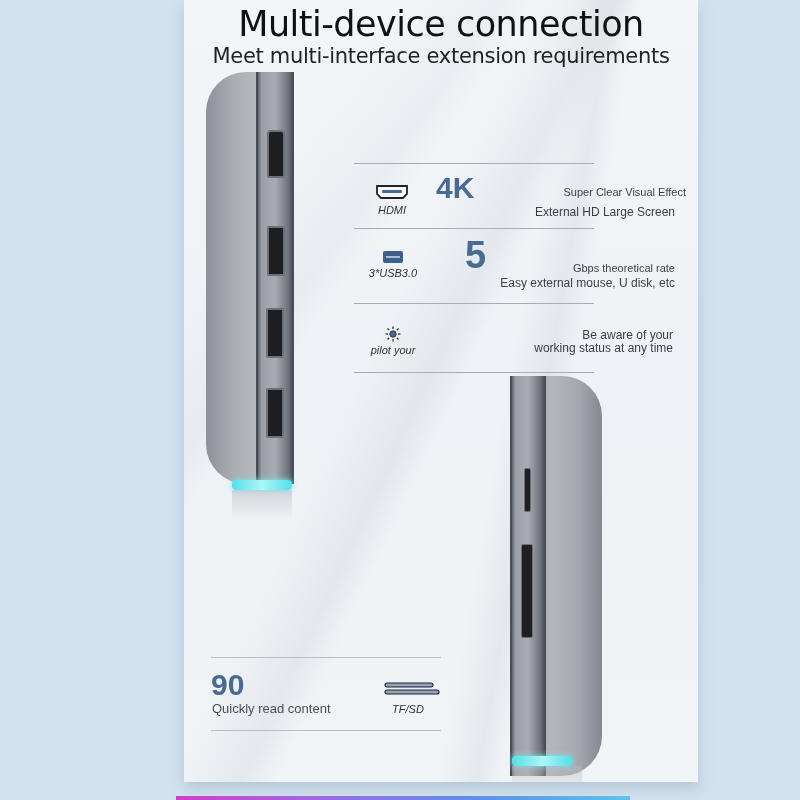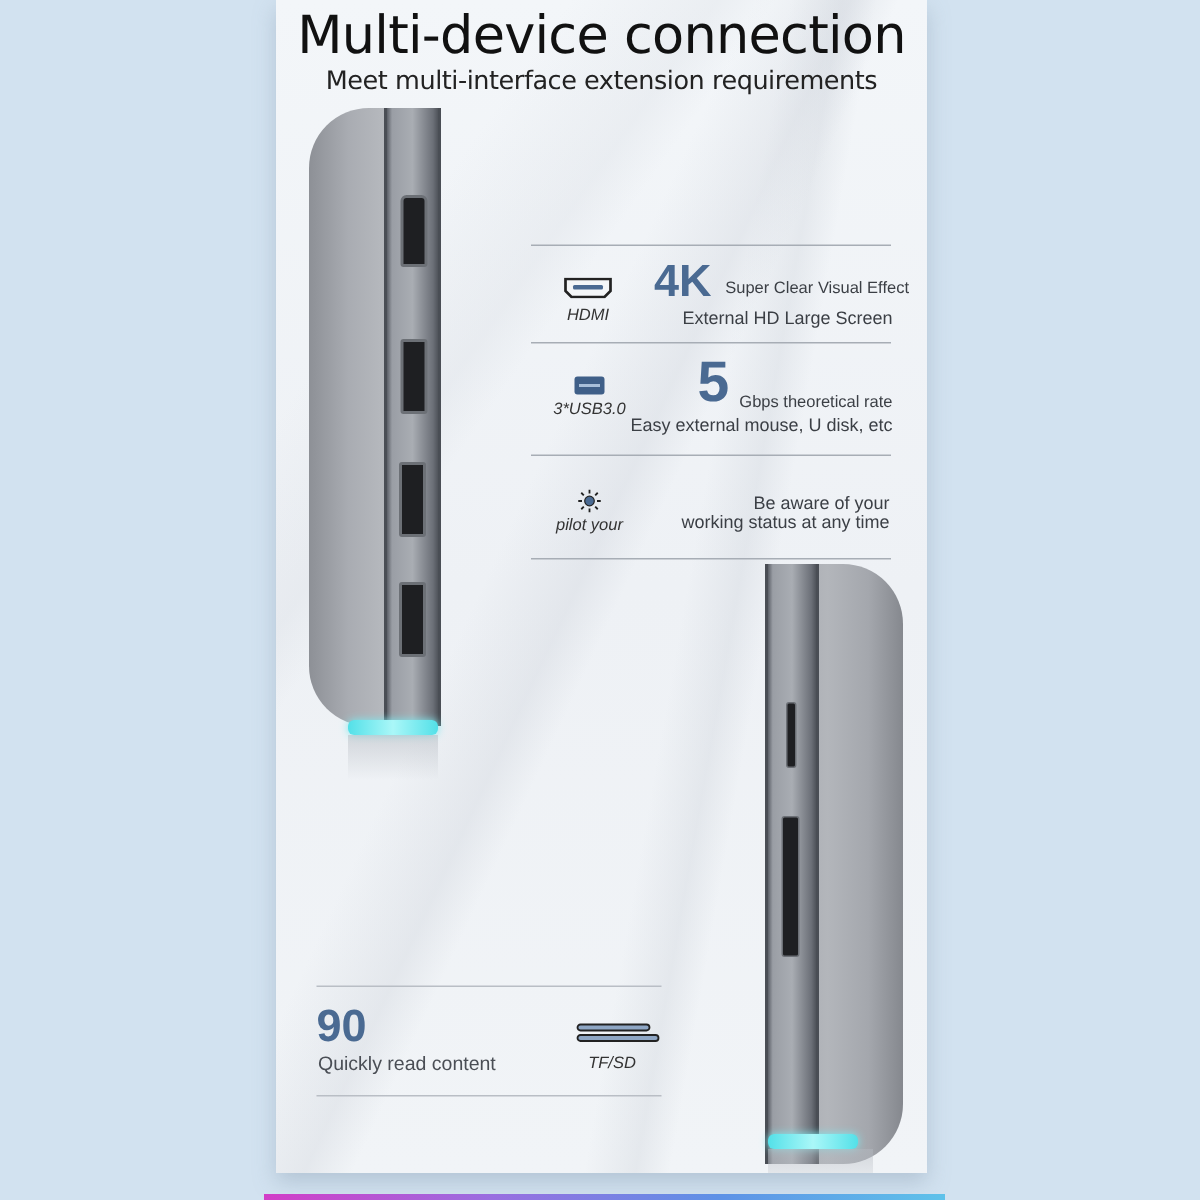--- a/index.html
+++ b/index.html
@@ -5,40 +5,40 @@
   * { box-sizing: border-box; margin: 0; padding: 0; }
   html, body { width: 800px; height: 800px; overflow: hidden; }
   body {
     background: #d2e2f0;
     position: relative;
     font-family: "Liberation Sans", "DejaVu Sans", sans-serif;
   }
   .panel {
     position: absolute;
     left: 184px; top: 0;
-    width: 434px; height: 782px;
+    width: 514px; height: 782px;
     background:
       linear-gradient(115deg, rgba(255,255,255,0) 40%, rgba(205,210,218,0.35) 48%, rgba(255,255,255,0) 52%),
       linear-gradient(100deg, rgba(255,255,255,0) 60%, rgba(200,206,214,0.3) 66%, rgba(255,255,255,0) 70%),
       linear-gradient(125deg, rgba(255,255,255,0) 20%, rgba(210,215,222,0.25) 30%, rgba(255,255,255,0) 34%),
       linear-gradient(180deg, #f3f6f9 0%, #eef1f5 50%, #f1f4f7 100%);
     box-shadow: 0 6px 14px rgba(120,140,160,0.35);
     overflow: hidden;
   }
   .title {
     position: absolute; left: 0; right: 0; top: 4px;
     text-align: center;
     font-size: 35px; color: #111;
     font-family: "DejaVu Sans", sans-serif;
     letter-spacing: -0.5px;
   }
   .subtitle {
     position: absolute; left: 0; right: 0; top: 44px;
     text-align: center;
-    font-size: 17px; color: #222;
+    font-size: 21px; color: #222;
     font-family: "DejaVu Sans", sans-serif;
     letter-spacing: -0.3px;
   }
   .divider {
     position: absolute; height: 1px; background: #a7adb5;
   }
   .feat-icon-label {
     position: absolute; font-size: 11px; color: #333;
     text-align: center; width: 70px; font-style: italic;
   }

